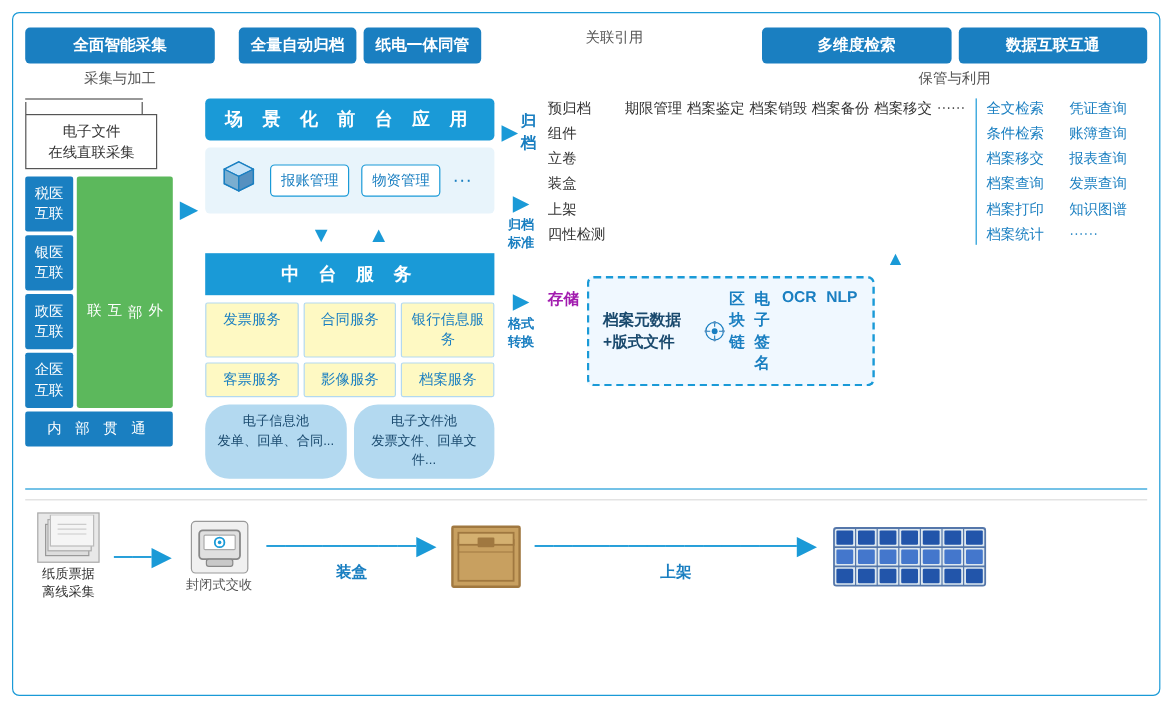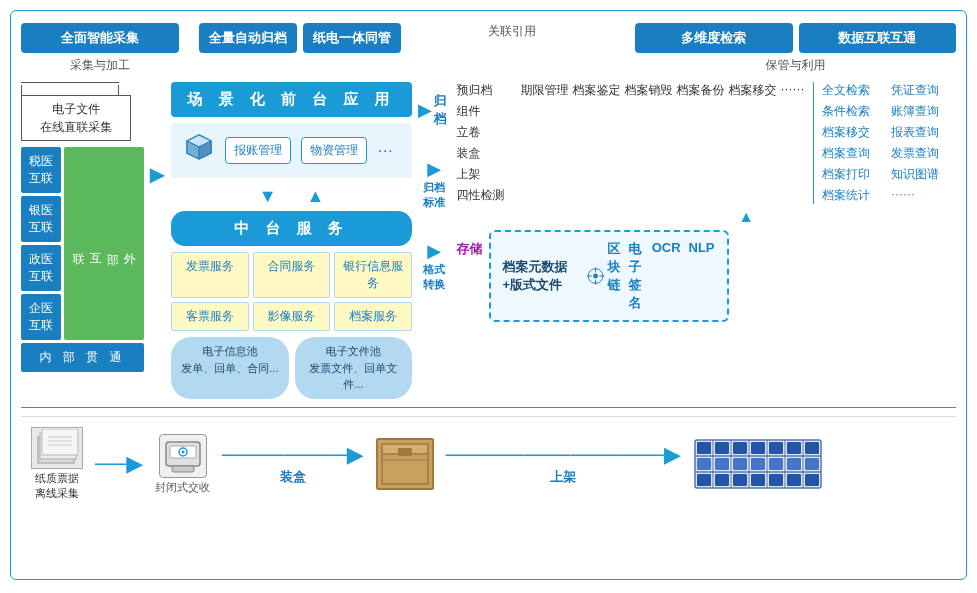--- a/index.html
+++ b/index.html
@@ -130,21 +130,21 @@
     }
 
     .middle-platform-box {
       background: #1a9ad7;
       color: #fff;
       padding: 8px 0;
       font-size: 15px;
       font-weight: bold;
       text-align: center;
       width: 100%;
-      border-radius: 14px;
+      border-radius: 0;
       letter-spacing: 6px;
       margin-bottom: 6px;
     }
 
     .services-grid {
       display: grid;
       grid-template-columns: 1fr 1fr 1fr;
       gap: 4px;
       width: 100%;
       margin-bottom: 6px;

